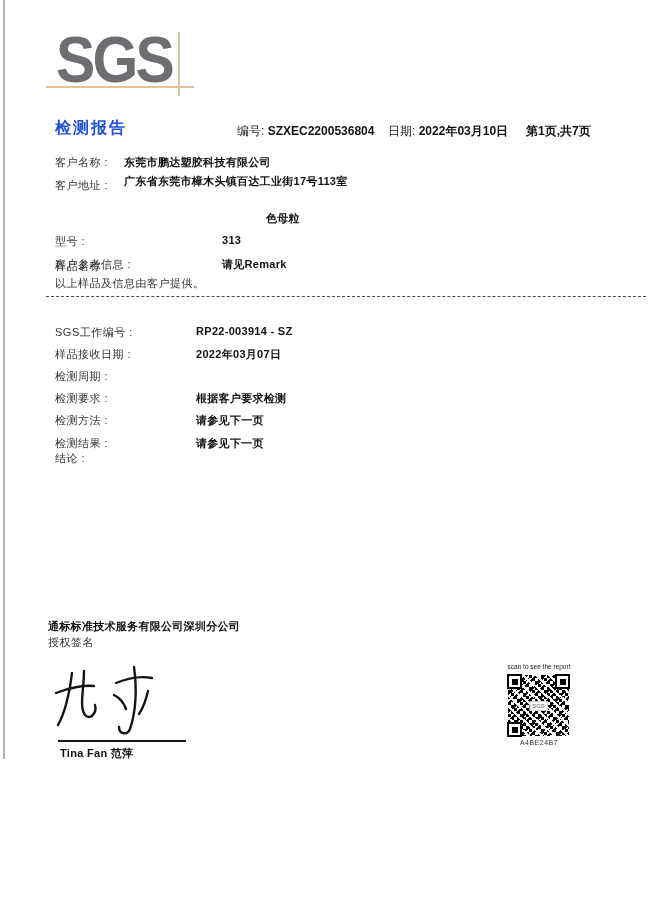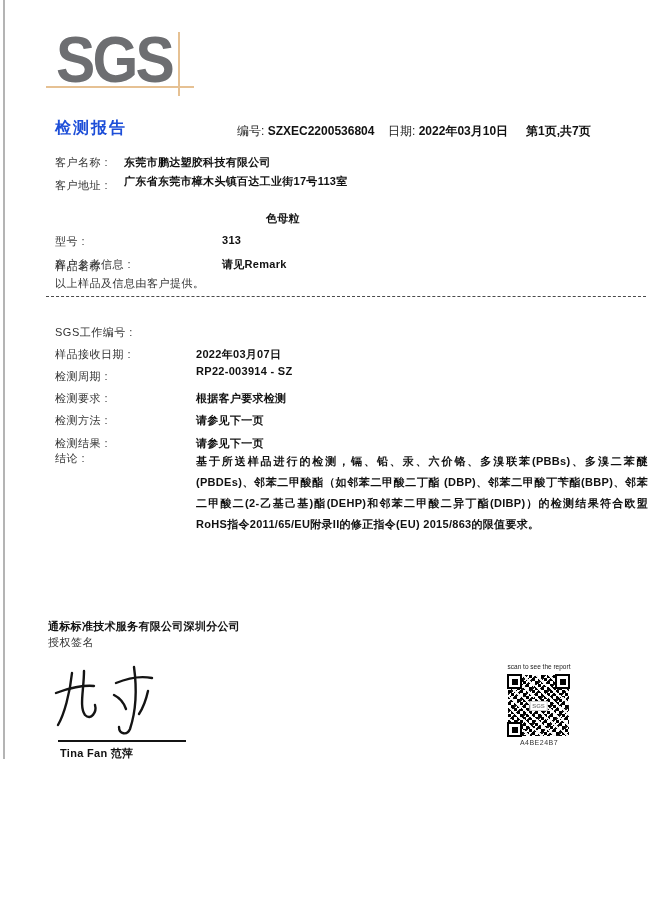--- a/index.html
+++ b/index.html
@@ -117,33 +117,32 @@
   <div class="abs val" style="left:222px; top:211px;margin-left:44px;">色母粒</div>
   <div class="abs lbl" style="left:55px; top:234px;">型号 :</div>
   <div class="abs val" style="left:222px; top:234px;">313</div>
   <div class="abs lbl" style="left:55px; top:257px;">客户参考信息 :</div>
   <div class="abs val" style="left:222px; top:257px;">请见Remark</div>
   <div class="abs lbl" style="left:55px; top:276px;">以上样品及信息由客户提供。</div>
 
   <div class="abs dashed-divider"></div>
 
   <div class="abs lbl" style="left:55px; top:325px;">SGS工作编号 :</div>
-  <div class="abs val" style="left:196px; top:325px;margin-top:40px;">RP22-003914 - SZ</div>
+  <div class="abs val" style="left:196px; top:325px;">RP22-003914 - SZ</div>
   <div class="abs lbl" style="left:55px; top:347px;">样品接收日期 :</div>
   <div class="abs val" style="left:196px; top:347px;">2022年03月07日</div>
   <div class="abs lbl" style="left:55px; top:369px;">检测周期 :</div>
   <div class="abs lbl" style="left:55px; top:391px;">检测要求 :</div>
   <div class="abs val" style="left:196px; top:391px;">根据客户要求检测</div>
   <div class="abs lbl" style="left:55px; top:413px;">检测方法 :</div>
   <div class="abs val" style="left:196px; top:413px;">请参见下一页</div>
   <div class="abs lbl" style="left:55px; top:436px;">检测结果 :</div>
   <div class="abs val" style="left:196px; top:436px;">请参见下一页</div>
 
   <div class="abs lbl" style="left:55px; top:451px;">结论 :</div>
-  <div class="abs conclusion-text">基于所送样品进行的检测，镉、铅、汞、六价铬、多溴联苯(PBBs)、多溴二苯醚(PBDEs)、邻苯二甲酸酯（如邻苯二甲酸二丁酯 (DBP)、邻苯二甲酸丁苄酯(BBP)、邻苯二甲酸二(2-乙基己基)酯(DEHP)和邻苯二甲酸二异丁酯(DIBP)）的检测结果符合欧盟RoHS指令2011/65/EU附录II的修正指令(EU) 2015/863的限值要求。</div>
 
   <div class="abs val" style="left:48px; top:619px;">通标标准技术服务有限公司深圳分公司</div>
   <div class="abs lbl" style="left:48px; top:635px;">授权签名</div>
 
   <svg class="abs signature-svg" viewBox="0 0 132 78">
     <g fill="none" stroke="#141414" stroke-width="2.4" stroke-linecap="round">
       <path d="M8,30 C20,25 36,22 46,23"></path>
       <path d="M24,10 C22,30 16,52 10,62"></path>
       <path d="M36,8 C36,26 31,44 37,52 C43,58 49,49 47,42"></path>
       <path d="M68,20 C80,15 94,13 104,15"></path>

